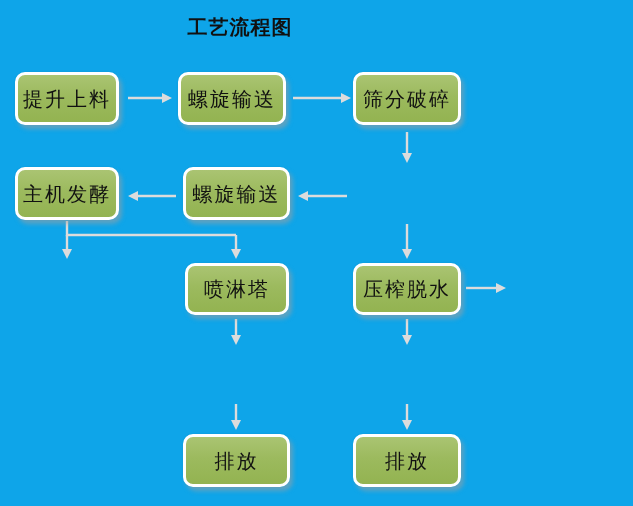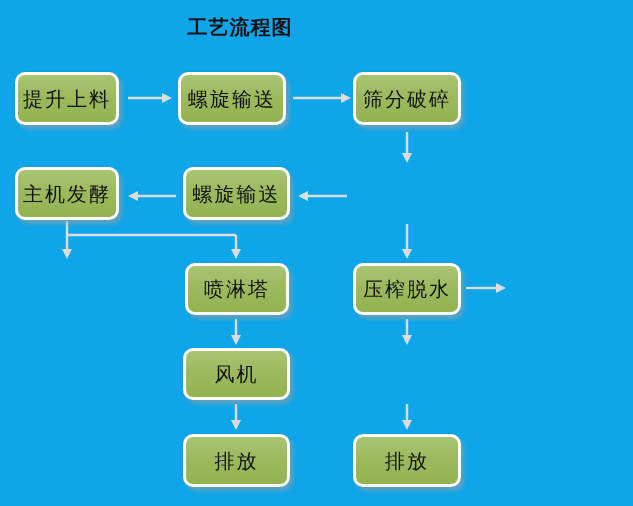--- a/index.html
+++ b/index.html
@@ -152,23 +152,20 @@
       <span>主机发酵</span>
     </div>
 
   <div class="node" style="left:185px; top:263px; width:104px; height:52px">
       <span>喷淋塔</span>
     </div>
   <div class="node" style="left:353px; top:263px; width:108px; height:52px">
       <span>压榨脱水</span>
     </div>
 
-  <div class="node" style="left:183px; top:348px; width:107px; height:52px">
-      <span>风机</span>
-    </div>
 
   <div class="node" style="left:183px; top:434px; width:107px; height:53px">
       <span>排放</span>
     </div>
   <div class="node" style="left:353px; top:434px; width:108px; height:53px">
       <span>排放</span>
     </div>
 
 </div>
 

